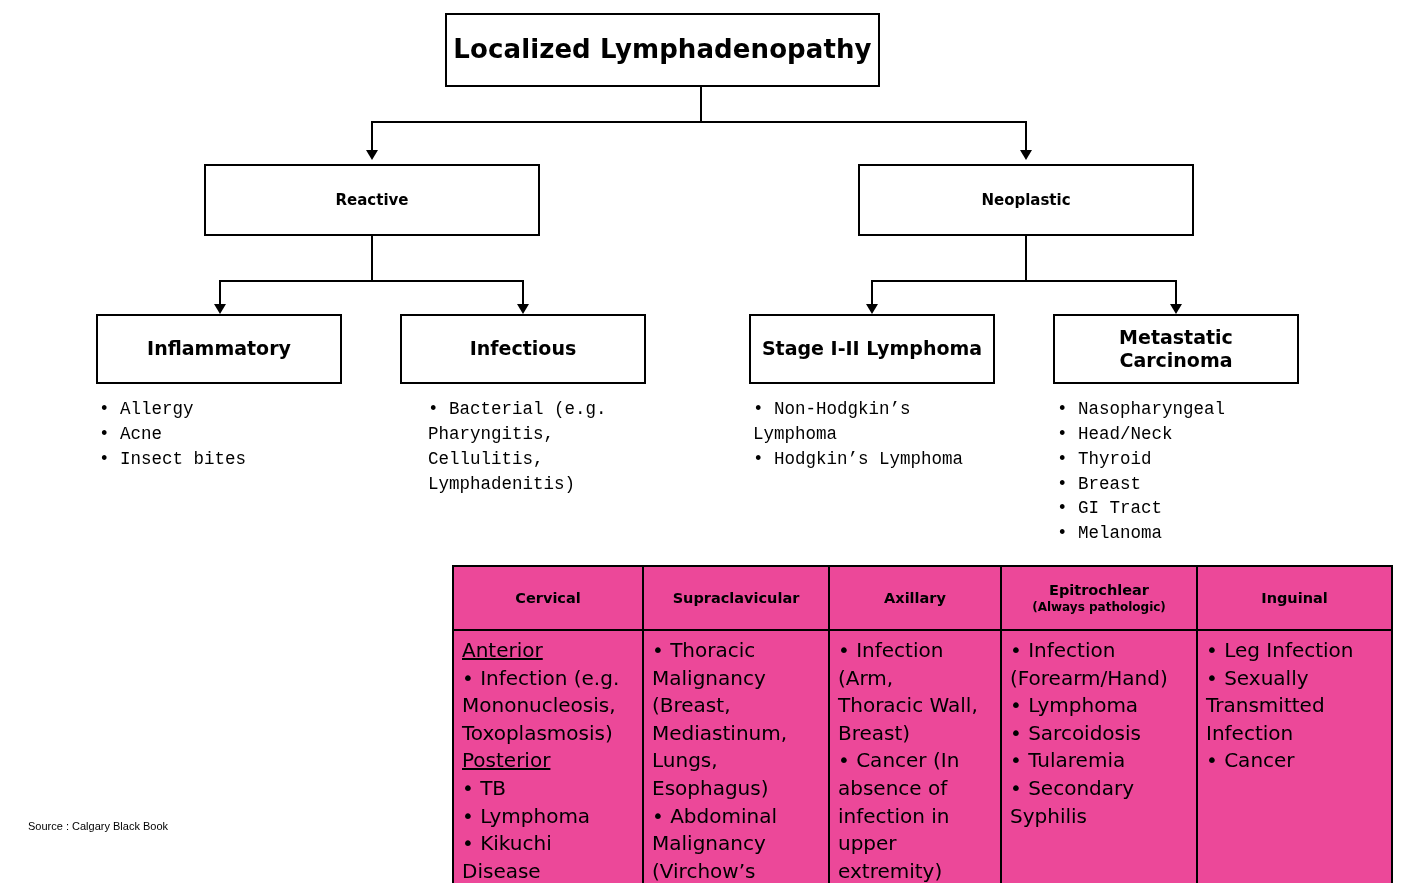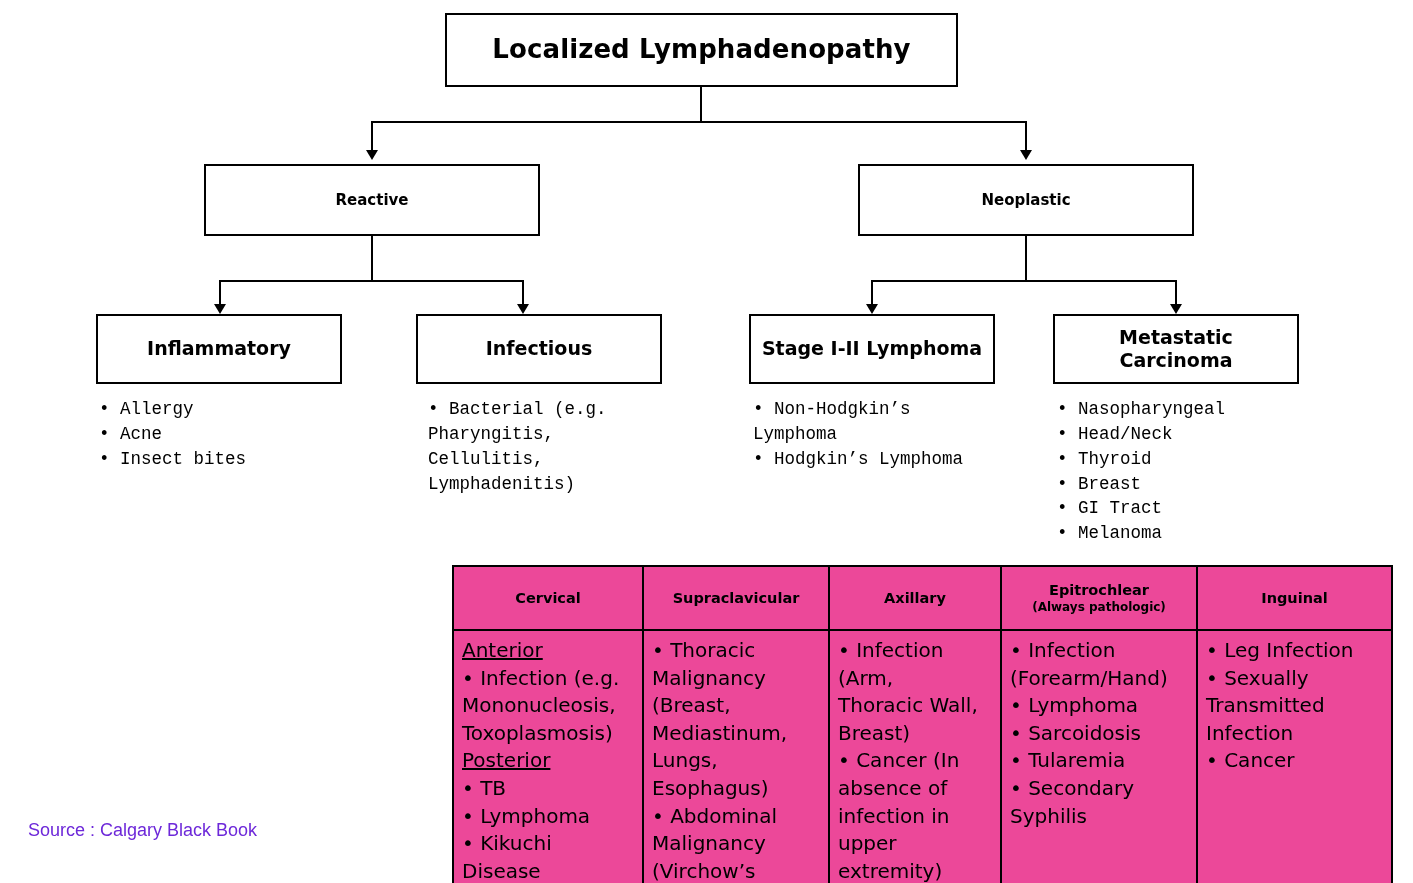--- a/index.html
+++ b/index.html
@@ -101,31 +101,31 @@
     font-size: 20px;
     line-height: 1.38;
   }
   .cell-line { white-space: pre-wrap; }
   .cell-line.u { text-decoration: underline; }
 
   
   #source-note {
     position: absolute;
     font-family: "Liberation Sans", sans-serif;
-    font-size: 18px;
-    color: #6d28d9;
+    font-size: 11px;
+    color: #000000;
     white-space: pre;
   }
 </style>
 </head>
 <body>
 
 <div id="canvas">
 
-  <div class="node node-title" style="left:445px; top:13px; width:513px; height:74px;">
+  <div class="node node-title" style="left:445px; top:13px; width:435px; height:74px;">
     <span>Localized Lymphadenopathy</span>
   </div>
 
   <div class="vline" style="left:700px; top:87px; height:35px;"></div>
   <div class="hline" style="left:371px; top:121px; width:656px;"></div>
   <div class="vline" style="left:371px; top:121px; height:30px;"></div>
   <div class="arrowhead" style="left:366px; top:150px;"></div>
   <div class="vline" style="left:1025px; top:121px; height:30px;"></div>
   <div class="arrowhead" style="left:1020px; top:150px;"></div>
 
@@ -146,21 +146,21 @@
   <div class="vline" style="left:1025px; top:236px; height:45px;"></div>
   <div class="hline" style="left:871px; top:280px; width:306px;"></div>
   <div class="vline" style="left:871px; top:280px; height:25px;"></div>
   <div class="arrowhead" style="left:866px; top:304px;"></div>
   <div class="vline" style="left:1175px; top:280px; height:25px;"></div>
   <div class="arrowhead" style="left:1170px; top:304px;"></div>
 
   <div class="node node-level3" style="left:96px; top:314px; width:246px; height:70px;">
     <span>Inflammatory</span>
   </div>
-  <div class="node node-level3" style="left:416px; top:314px; width:246px; height:70px;">
+  <div class="node node-level3" style="left:400px; top:314px; width:246px; height:70px;">
     <span>Infectious</span>
   </div>
   <div class="node node-level3" style="left:749px; top:314px; width:246px; height:70px;">
     <span>Stage I-II Lymphoma</span>
   </div>
   <div class="node node-level3" style="left:1053px; top:314px; width:246px; height:70px; white-space:pre-line;">
     <span>Metastatic
 Carcinoma</span>
   </div>
 

